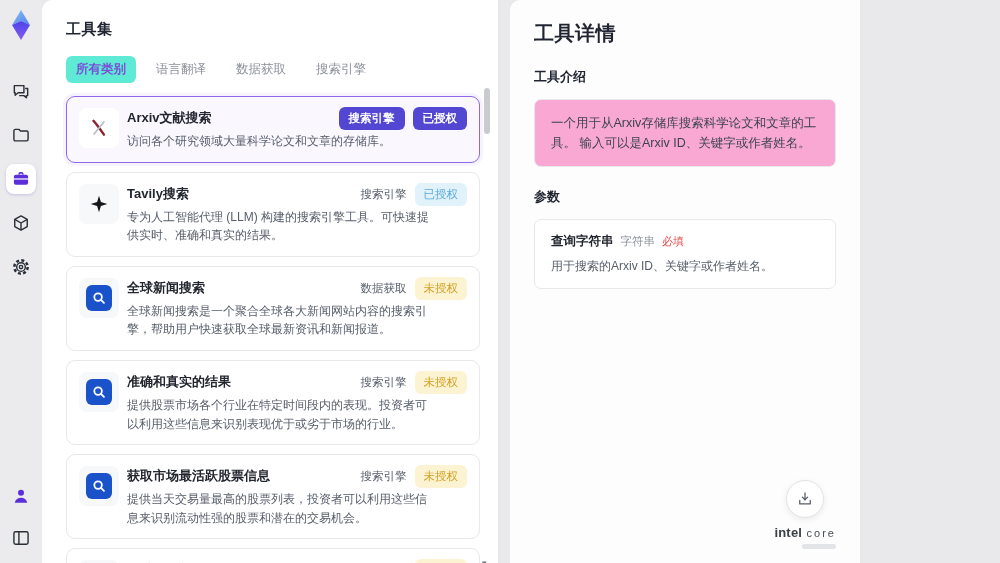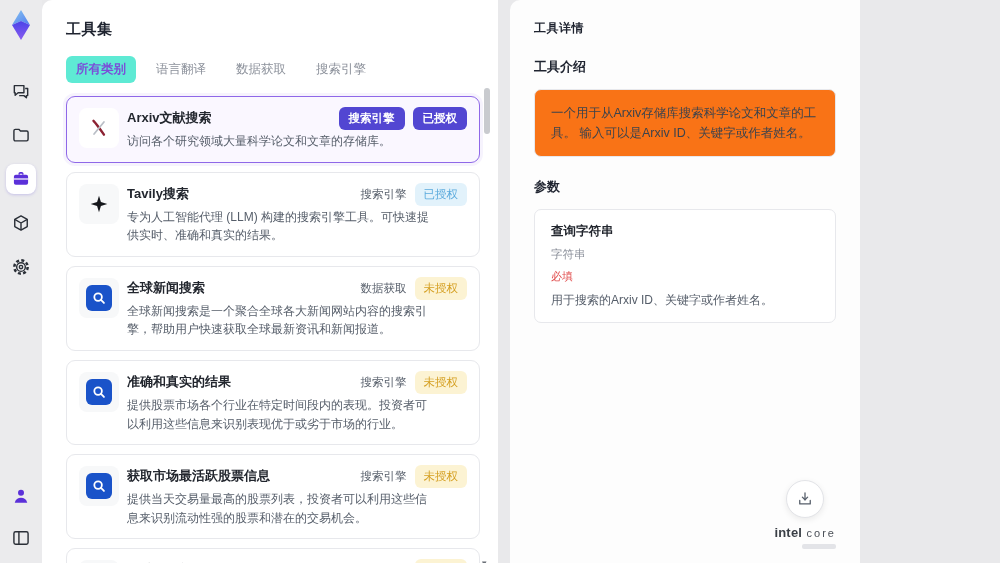--- a/index.html
+++ b/index.html
@@ -37,25 +37,25 @@
   .tag.plain { color:#565e6a; padding:4px 0; }
   .tag.auth-blue { background:#e2f2fb; color:#5cabdd; padding:4px 9px; border-radius:6px; }
   .tag.auth-yellow { background:#fcf3d3; color:#d5a023; padding:4px 9px; border-radius:6px; }
 
   .vscroll { position:absolute; top:86px; right:8px; width:6px; height:468px; border-radius:3px; }
   .vscroll .thumb { position:absolute; top:2px; left:0; width:6px; height:46px; background:#c9cbcf; border-radius:3px; }
   .vscroll .arrow { position:absolute; bottom:-14px; left:-2px; font-size:9px; color:#6b7077; }
 
   
   .detail-panel { flex:1; margin-left:12px; background:#fdfdfd; border-radius:10px 0 0 0; padding:20px 24px; position:relative; }
-  .detail-title { font-size:12px; font-weight:bold; letter-spacing:.5px; }
+  .detail-title { font-size:20px; font-weight:bold; letter-spacing:.5px; }
   .section-h { font-size:13px; font-weight:bold; margin-top:21px; }
-  .info-box { margin-top:13px; background:#f97316; border:1px solid #e7e8ec; border-radius:7px; padding:13px 16px; font-size:12.5px; color:#3c434d; line-height:1.6; }
+  .info-box { margin-top:13px; background:#f9a8d4; border:1px solid #e7e8ec; border-radius:7px; padding:13px 16px; font-size:12.5px; color:#3c434d; line-height:1.6; }
   .param-box { margin-top:13px; background:#ffffff; border:1px solid #e7e8ec; border-radius:7px; padding:13px 16px; }
-  .param-head { display:flex; align-items:baseline; gap:7px;flex-direction:column; }
+  .param-head { display:flex; align-items:baseline; gap:7px; }
   .param-name { font-size:12.5px; font-weight:bold; color:#22262e; }
   .param-type { font-size:11.5px; color:#8b909a; }
   .param-req { font-size:11px; color:#e14d4d; }
   .param-desc { margin-top:8px; font-size:12px; color:#565e6a; }
 
   
   .corner { position:absolute; right:24px; bottom:14px; display:flex; flex-direction:column; align-items:center; gap:6px; }
   .fab { width:38px; height:38px; border-radius:50%; background:#ffffff; border:1px solid #e3e4e8; box-shadow:0 2px 6px rgba(0,0,0,.08); display:flex; align-items:center; justify-content:center; cursor:pointer; }
   .intel-mark { text-align:center; line-height:1; }
   .intel-word { font-size:13px; color:#3a3f46; font-weight:bold; letter-spacing:.2px; }

